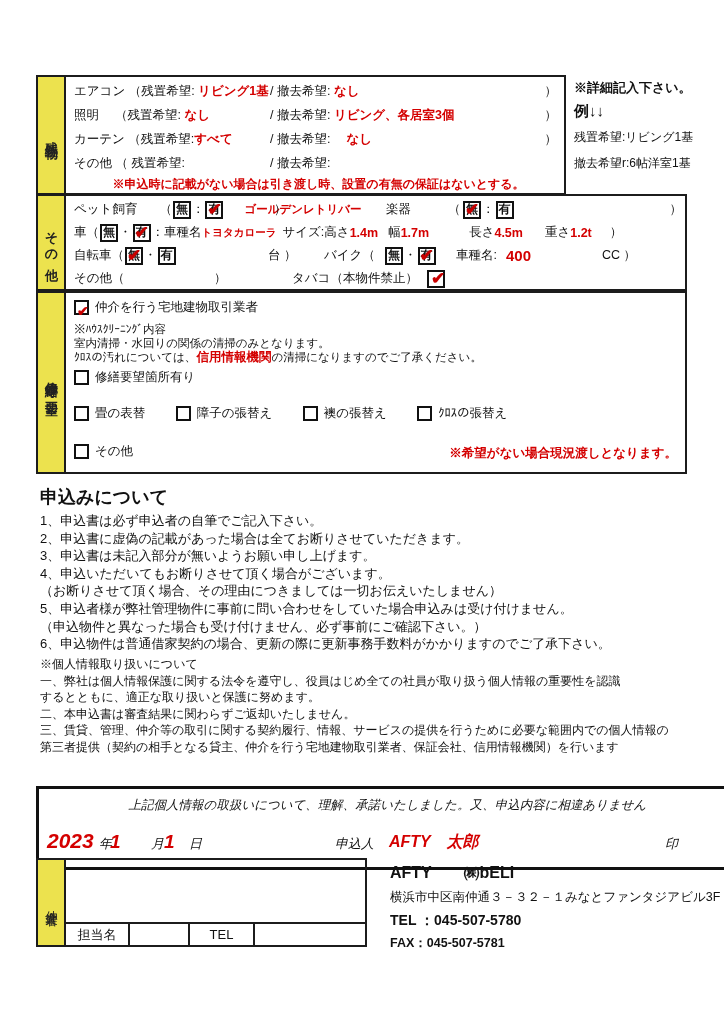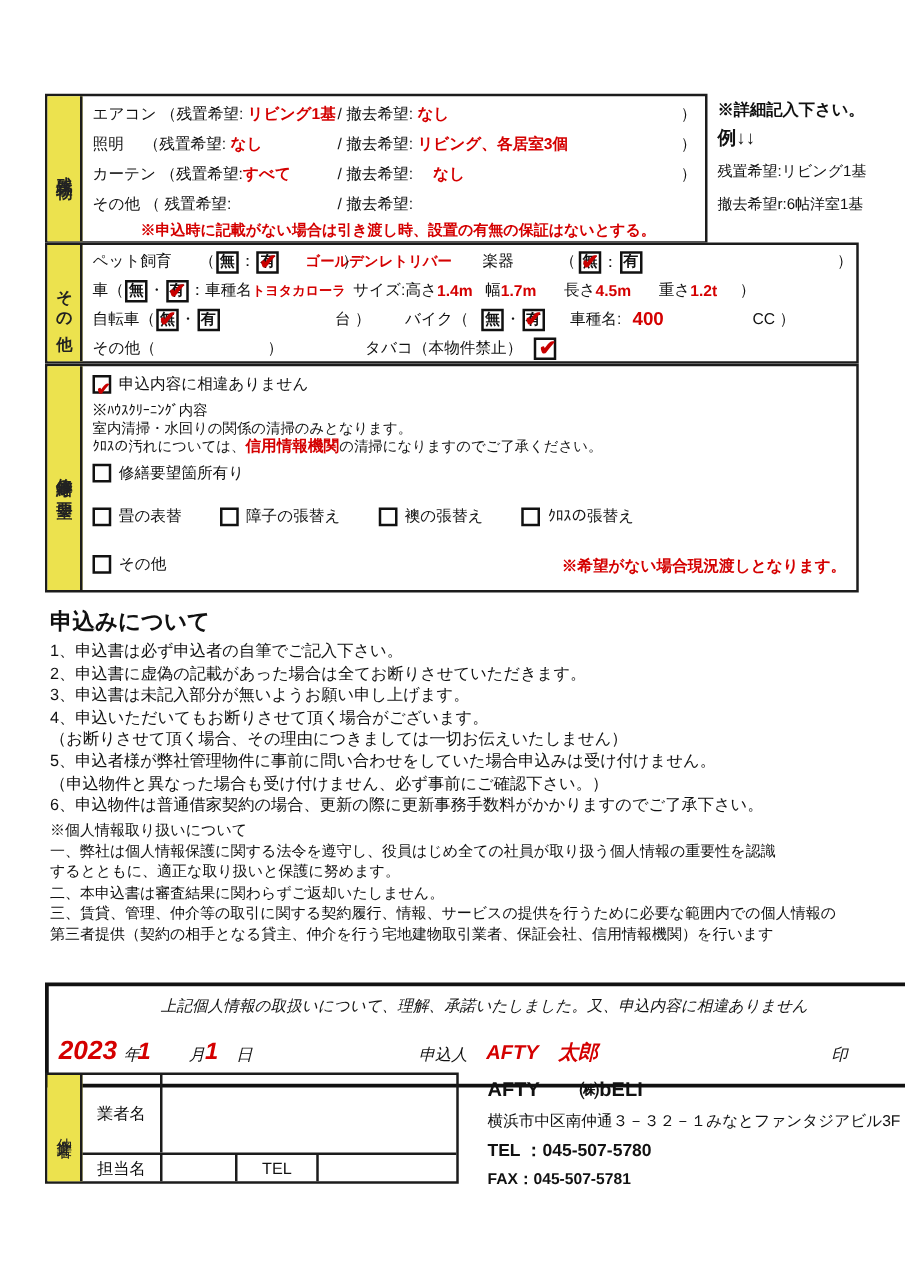--- a/index.html
+++ b/index.html
@@ -157,21 +157,21 @@
             <span>有</span>
             <span class="chk">✔</span>
           </span>
         <span>：</span>
         <span>車種名</span>
         <span class="red" style="font-size:10.5px;">トヨタカローラ</span>
         <span style="margin-left:6px;">サイズ:高さ</span>
           <span class="red">1.4m</span>
         <span style="margin-left:10px;">幅</span>
           <span class="red">1.7m</span>
-        <span style="margin-left:22px;text-align:center;">長さ</span>
+        <span style="margin-left:40px;text-align:center;">長さ</span>
           <span class="red">4.5m</span>
         <span style="margin-left:22px;">重さ</span>
           <span class="red">1.2t</span>
         <span style="margin-left:18px;">）</span>
       </div>
 
       <div class="flexline">
         <span>自転車（</span>
         <span class="kbox">
             <span>無</span>
@@ -206,21 +206,21 @@
       </div>
     </div>
   </div>
 
   <div class="sec" style="left:36px; top:291px; width:651px; height:183px;">
     <div class="ylabel">
       <span class="vtext" style="letter-spacing:1px;">修繕等の要望</span>
     </div>
     <div class="content">
       <div style="height:24px; line-height:24px; font-size:12.5px;">
-        <span class="box"><span class="chk" style="left:1px; top:-3px; font-size:14px;">✔</span></span><span>申込内容に相違ありません</span>
+        <span class="box"><span class="chk" style="left:1px; top:-3px; font-size:14px;">✔</span></span><span>仲介を行う宅地建物取引業者</span>
       </div>
       <div class="small" style="margin-top:3px;">※ﾊｳｽｸﾘｰﾆﾝｸﾞ内容</div>
       <div class="small">室内清掃・水回りの関係の清掃のみとなります。</div>
       <div class="small">
         <span>ｸﾛｽの汚れについては、</span><span class="red" style="font-size:12.5px;">信用情報機関</span><span>の清掃になりますのでご了承ください。</span>
       </div>
       <div style="height:22px; line-height:22px; font-size:12.5px; margin-top:2px;">
         <span class="box"><span class="chk" style="left:1px; top:-3px; font-size:14px;"></span></span><span>修繕要望箇所有り</span>
       </div>
       <div style="position:absolute; left:8px; top:112px;">
@@ -296,21 +296,20 @@
       <span class="seal">印</span>
     </div>
   </div>
 
   <div class="broker">
     <div class="ylabel" style="border-right-width:2px;">
       <span class="vtext" style="font-weight:normal; font-size:12.5px; letter-spacing:1px;">仲介業者</span>
     </div>
     <div class="cells">
       <div class="brow-top">
-        <div class="bcell-label">業者名</div>
         <div class="bcell-empty"></div>
       </div>
       <div class="brow-bot">
         <div class="bcell-label">担当名</div>
         <div class="bcell-small"></div>
         <div class="bcell-tel">TEL</div>
         <div class="bcell-empty"></div>
       </div>
     </div>
   </div>

